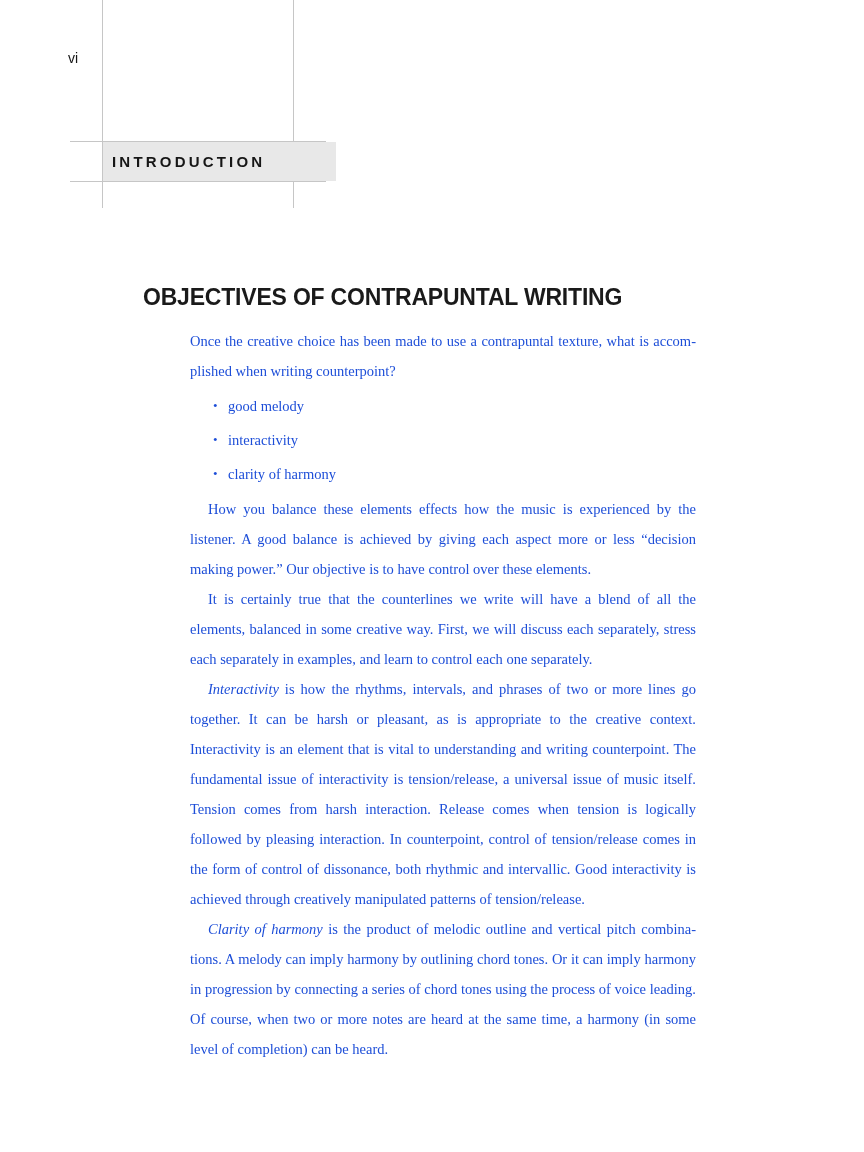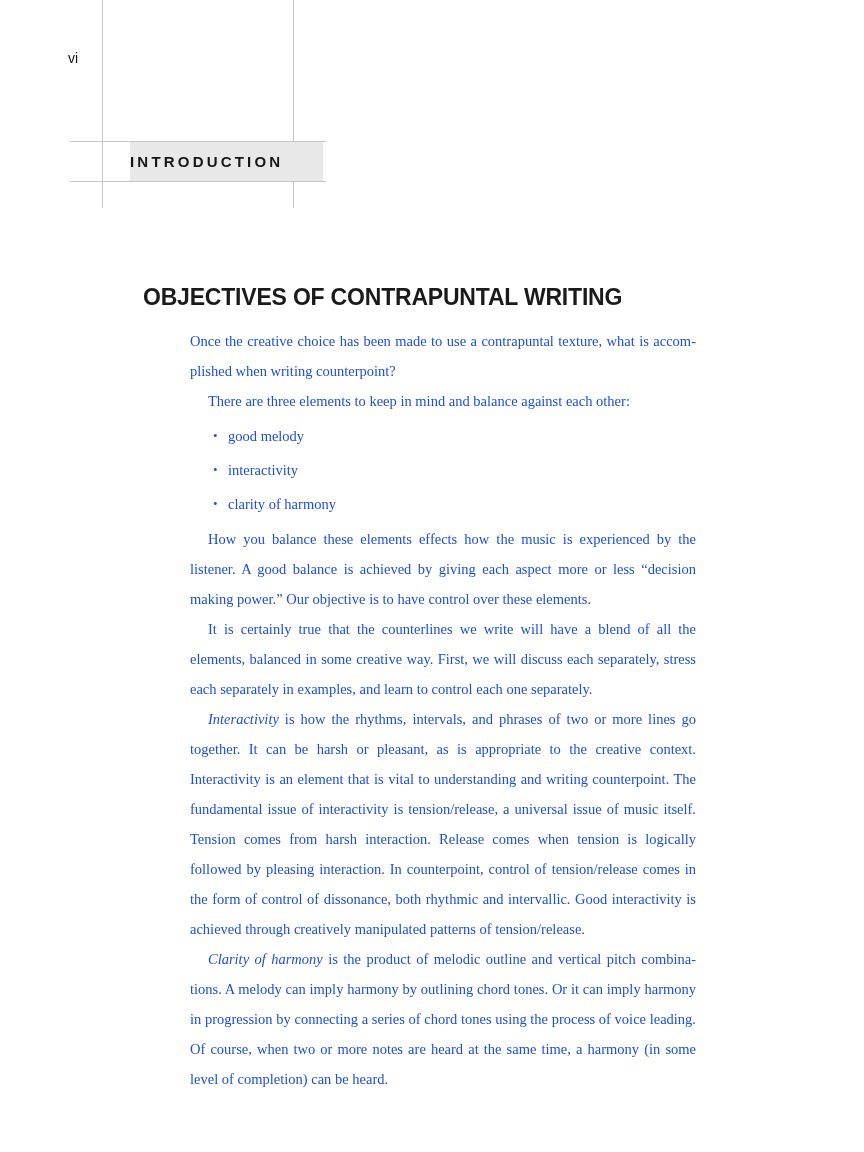--- a/index.html
+++ b/index.html
@@ -30,26 +30,26 @@
   .vline{position:absolute; top:0; width:1px; height:208px; background:var(--rule);}
   .vline-left{left:102px;}
   .vline-right{left:293px;}
   .hline{position:absolute; left:70px; width:256px; height:1px; background:var(--rule);}
   .hline-top{top:141px;}
   .hline-bottom{top:181px;}
   
   .band{
     position:absolute;
     left:103px; top:142px;
-    width:193px; height:39px;
+    width:233px; height:39px;
     background:var(--band);
     display:flex;
     align-items:center;
     box-sizing:border-box;
-    margin-left:27px;
+    padding-left:9px;
   }
   .running-head{
     font-family:"Liberation Sans", sans-serif;
     font-weight:bold;
     font-size:15px;
     letter-spacing:3.2px;
     color:#161616;
     white-space:nowrap;
   }
   
@@ -115,21 +115,20 @@
     <span class="running-head">INTRODUCTION</span>
   </div>
 
   <div class="content">
     <h1 class="heading">OBJECTIVES OF CONTRAPUNTAL WRITING</h1>
 
     <div class="body">
 
       <p class="noindent">Once the creative choice has been made to use a contrapuntal texture, what is accom­plished when writing counterpoint?</p>
 
-      <p>There are three elements to keep in mind and balance against each other:</p>
 
       <ul>
         <li>good melody</li>
         <li>interactivity</li>
         <li>clarity of harmony</li>
       </ul>
 
       <p>How you balance these elements effects how the music is experienced by the listener. A good balance is achieved by giving each aspect more or less “decision making power.” Our objective is to have control over these elements.</p>
 
       <p>It is certainly true that the counterlines we write will have a blend of all the elements, balanced in some creative way. First, we will discuss each separately, stress each separately in examples, and learn to control each one separately.</p>

